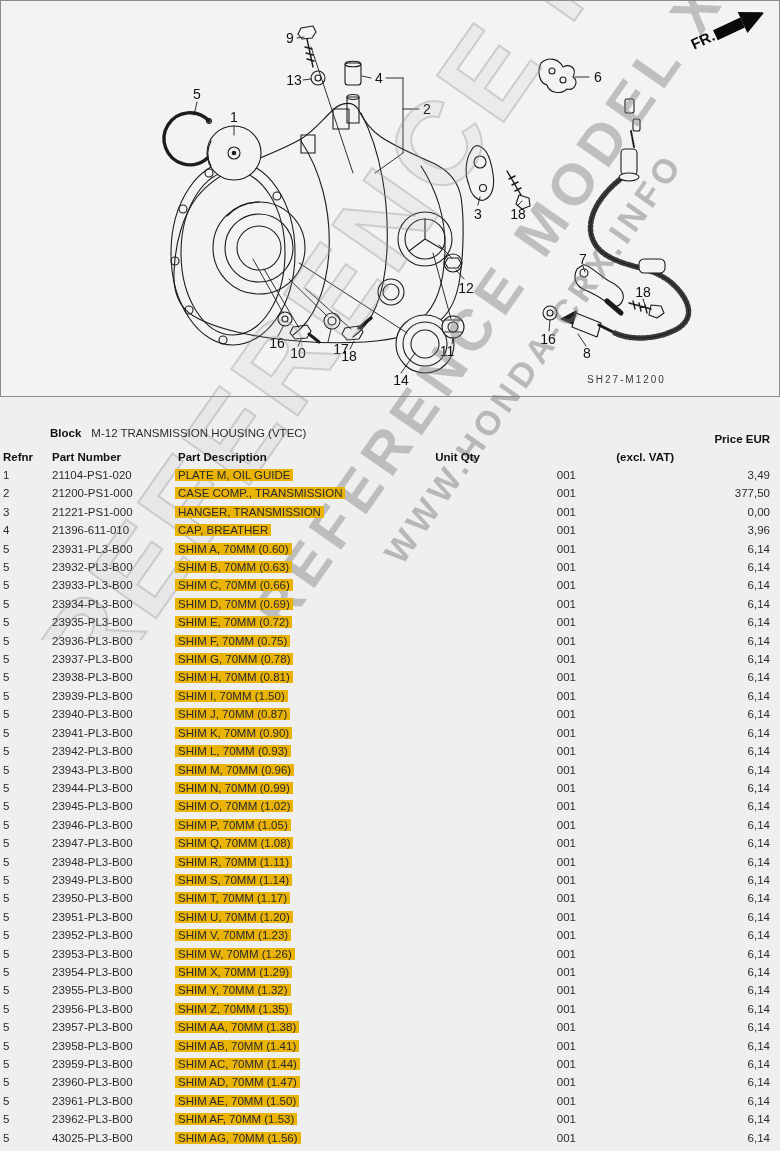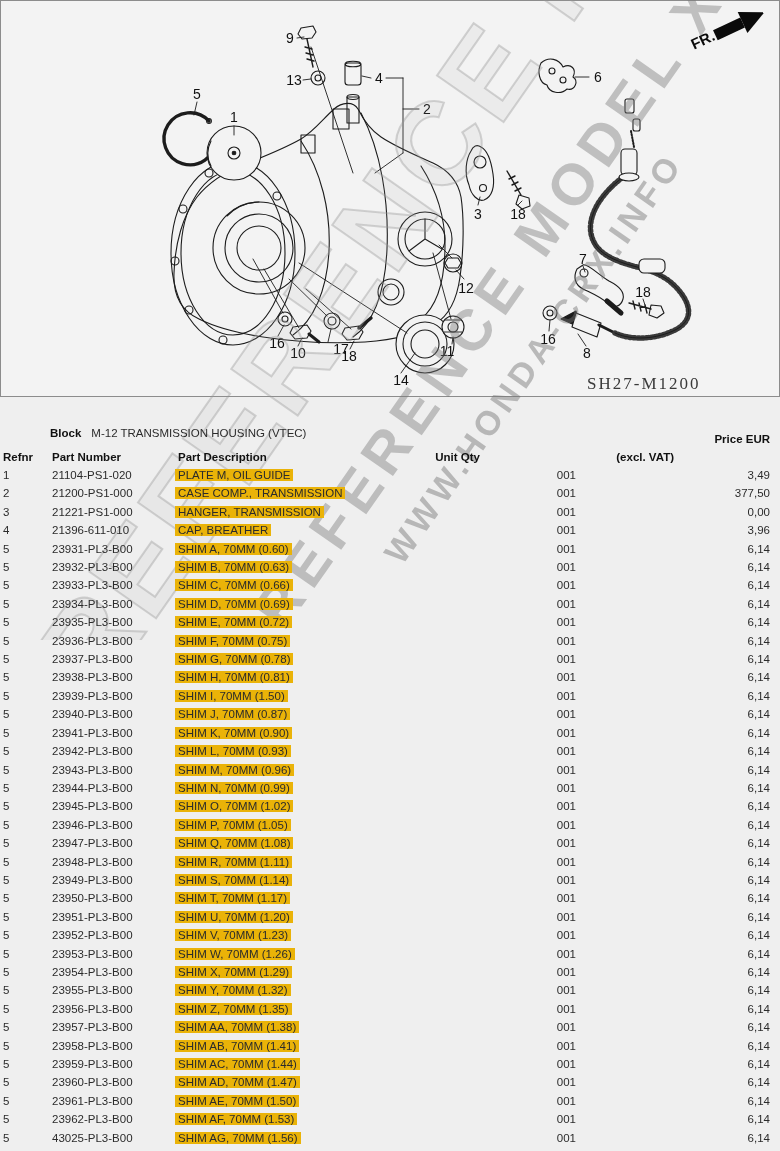--- a/index.html
+++ b/index.html
@@ -14,22 +14,22 @@
     position:absolute;left:0;top:0;width:778px;height:395px;
     background:#f3f3f3;border:1px solid #8c8c8c;overflow:hidden;
   }
   .diagram-svg{position:absolute;left:0;top:0;}
   .callout{
     position:absolute;transform:translate(-50%,-50%);
     font-size:14px;color:#111;letter-spacing:0;
   }
   .diagram-code{
     position:absolute;left:586px;top:373px;
-    font-family:Liberation Serif, serif;
-    font-size:17px;letter-spacing:2px;color:#3a3a3a;
+    font-family:Liberation Sans, sans-serif;
+    font-size:10px;letter-spacing:2px;color:#3a3a3a;
   }
   
   .watermark{position:absolute;left:0;top:0;width:780px;height:640px;
     pointer-events:none;overflow:hidden;z-index:5;}
   .wm-line{position:absolute;white-space:nowrap;font-weight:bold;}
   .wm-outline{
     left:-150px;top:210px;width:1200px;text-align:center;
     font-size:118px;letter-spacing:6px;
     color:rgba(170,170,170,0.10);
     -webkit-text-stroke:2px rgba(150,150,150,0.38);

